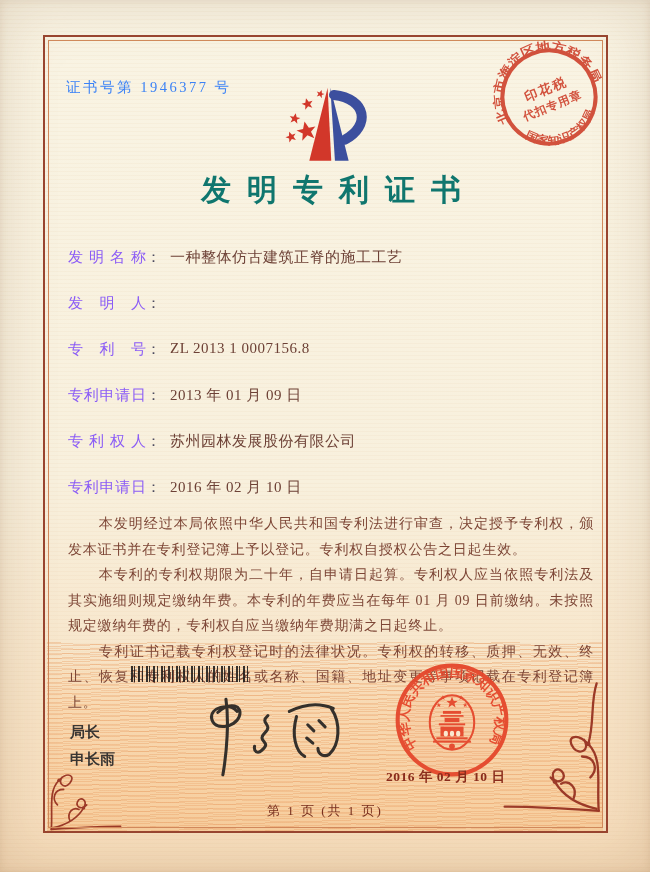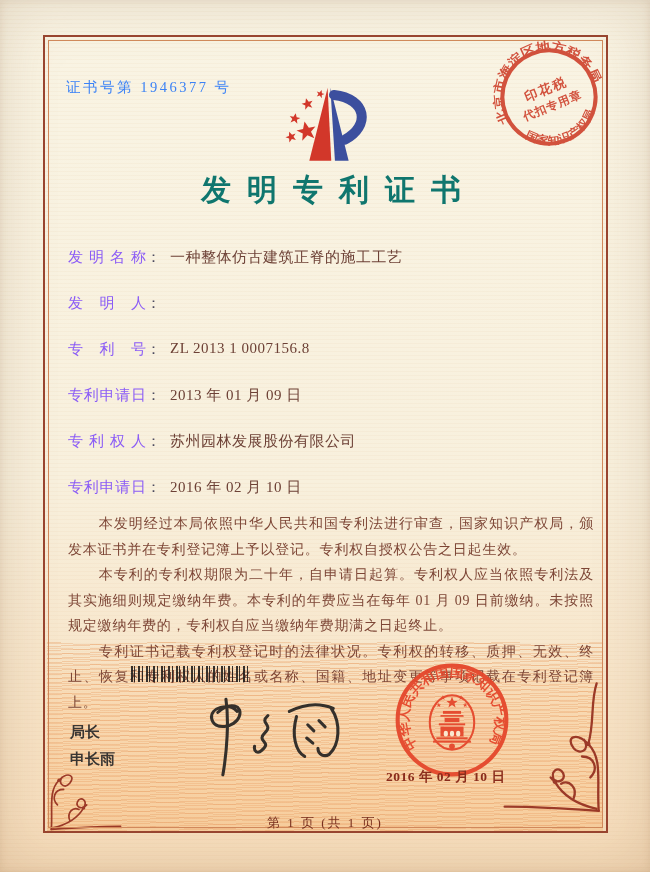--- a/index.html
+++ b/index.html
@@ -41,21 +41,21 @@
     background:repeating-linear-gradient(90deg,#1d1b1a 0 2px,rgba(0,0,0,0) 2px 3px,#1d1b1a 3px 4px,
       rgba(0,0,0,0) 4px 7px,#1d1b1a 7px 9px,rgba(0,0,0,0) 9px 11px,#1d1b1a 11px 12px,rgba(0,0,0,0) 12px 15px);}
   .signatory{position:absolute;left:70px;top:718px;z-index:10;
     font-family:"Liberation Sans","DejaVu Sans",sans-serif;
     font-size:15px;font-weight:600;color:#3a3633;line-height:27px;}
   .signature{position:absolute;left:185px;top:690px;width:178px;height:92px;z-index:10;}
   .seal{position:absolute;left:382px;top:650px;width:140px;height:140px;z-index:20;opacity:.95;}
   .seal-date{position:absolute;left:386px;top:768px;z-index:25;width:130px;
     font-size:13.5px;letter-spacing:.5px;color:#8a2c1c;font-weight:600;}
   .footer{position:absolute;left:0;right:0;top:802px;z-index:10;text-align:center;
-    font-size:13px;letter-spacing:2px;color:#79301f;margin-top:12px;}
+    font-size:13px;letter-spacing:2px;color:#79301f;}
   .ornament{position:absolute;z-index:2;}
   .ornament.left{left:45px;bottom:41px;width:88px;height:100px;}
   .ornament.right{right:45px;bottom:41px;width:115px;height:172px;transform:scaleX(-1);}
 </style>
 </head>
 <body>
 
 <div class="wave-band"></div>
 
 <svg class="ornament left" viewBox="0 0 110 130" fill="none" stroke="#9c3a28" stroke-width="2.2" stroke-linecap="round">
@@ -149,21 +149,21 @@
 
     <div class="field-row">
       <span class="field-label">专利申请日</span>
       <span class="field-colon">：</span>
       <span class="field-value">2016 年 02 月 10 日</span>
     </div>
   </div>
 
 <div class="paragraphs">
 
-    <p>本发明经过本局依照中华人民共和国专利法进行审查，国家知识产权局，颁发本证书并在专利登记簿上予以登记。专利权自授权公告之日起生效。</p>
+    <p>本发明经过本局依照中华人民共和国专利法进行审查，决定授予专利权，颁发本证书并在专利登记簿上予以登记。专利权自授权公告之日起生效。</p>
 
     <p>本专利的专利权期限为二十年，自申请日起算。专利权人应当依照专利法及其实施细则规定缴纳年费。本专利的年费应当在每年 01 月 09 日前缴纳。未按照规定缴纳年费的，专利权自应当缴纳年费期满之日起终止。</p>
 
     <p>专利证书记载专利权登记时的法律状况。专利权的转移、质押、无效、终止、恢复和专利权人的姓名或名称、国籍、地址变更等事项记载在专利登记簿上。</p>
   </div>
 
 <div class="barcode"></div>
 
 <div class="signatory">
   <div>局长</div>

